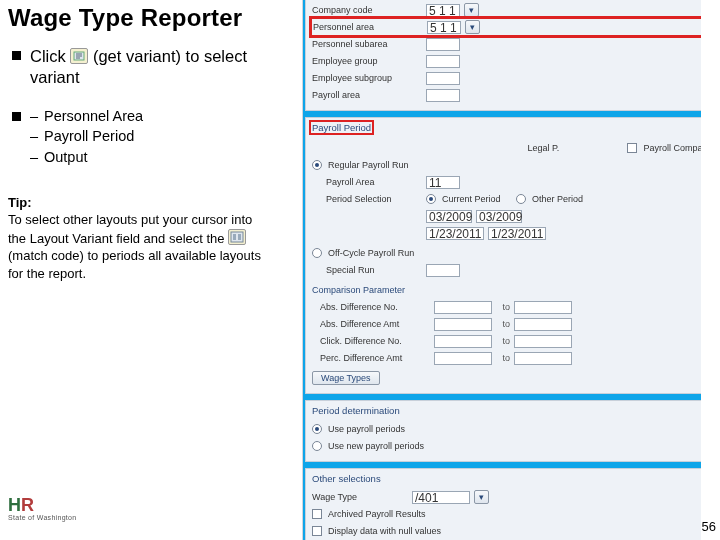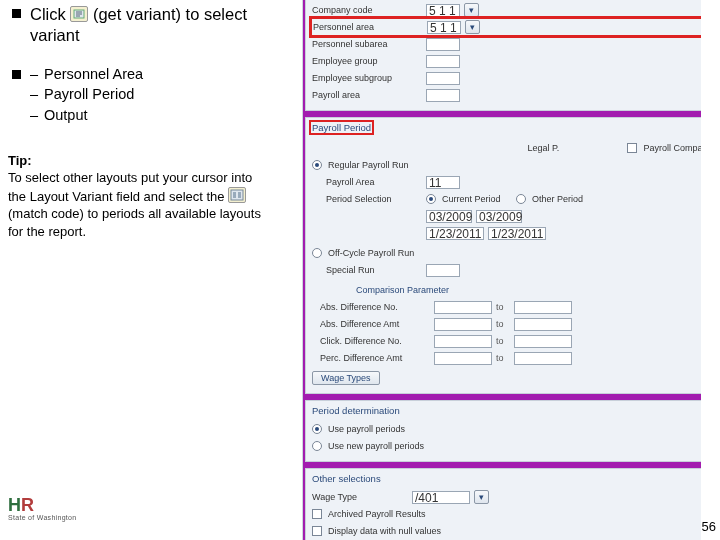--- a/index.html
+++ b/index.html
@@ -90,21 +90,21 @@
     position: absolute;
     right: 4px; bottom: 6px;
     font-size: 13px;
   }
 
   
   .sap {
     position: absolute;
     left: 302px; top: 0;
     width: 399px; height: 540px;
-    background: #a21caf;
+    background: #0ea5e9;
     border-left: 1px solid #cfd6de;
     overflow: hidden;
   }
   .sap, .sap * { box-sizing: border-box; }
   .sap-inner {
     filter: blur(0.25px);
     transform: translate(-6px, -8px);
     width: 440px;
   }
 
@@ -161,32 +161,33 @@
     background: #fff;
     margin-right: 2px;
     flex: none;
   }
   .rdo { border-radius: 50%; }
   .rdo.on::after {
     content: ""; display: block;
     width: 4px; height: 4px; margin: 2px;
     background: #2b4a7a; border-radius: 50%;
   }
-  .to { width: 14px; text-align: left; color: #555; font-size: 9px; }
+  .to { width: 14px; text-align: right; color: #555; font-size: 9px; }
 
   
   .red { outline: 2px solid #d22; outline-offset: -1px; }
   .red-thick { outline: 3px solid #d22; outline-offset: 0; }
 
   .spacer { flex: 1; }
 </style>
 </head>
 <body>
 
 <div class="left-col">
+  <h1 class="slide-title">Wage Type Reporter</h1>
 
   <ul class="bullets">
     <li>
       <span>Click</span>
       <span class="inline-icon">
         <svg viewBox="0 0 16 14">
             <rect x="3" y="3" width="10" height="8" fill="#dfe6ee" stroke="#6a7" stroke-width="1"></rect>
             <path d="M5 5h6M5 7h6M5 9h4" stroke="#567" stroke-width="1"></path>
           </svg>
       </span>
@@ -291,21 +292,21 @@
       <div class="row" style="margin-top:4px;">
         <span class="rdo"></span>
         <span>Off-Cycle Payroll Run</span>
       </div>
       <div class="row" style="padding-left:14px;">
         <span class="lbl small">Special Run</span>
         <span class="fld w1"></span>
       </div>
 
       <div class="row" style="margin-top:4px;">
-        <span class="lbl" style="color:#2b4a7a;margin-left:44px;">Comparison Parameter</span>
+        <span class="lbl" style="color:#2b4a7a;">Comparison Parameter</span>
       </div>
       <div class="row" style="padding-left:8px;">
         <span class="lbl">Abs. Difference No.</span>
         <span class="fld w2"></span>
         <span class="to">to</span>
         <span class="fld w2"></span>
       </div>
       <div class="row" style="padding-left:8px;">
         <span class="lbl">Abs. Difference Amt</span>
         <span class="fld w2"></span>

